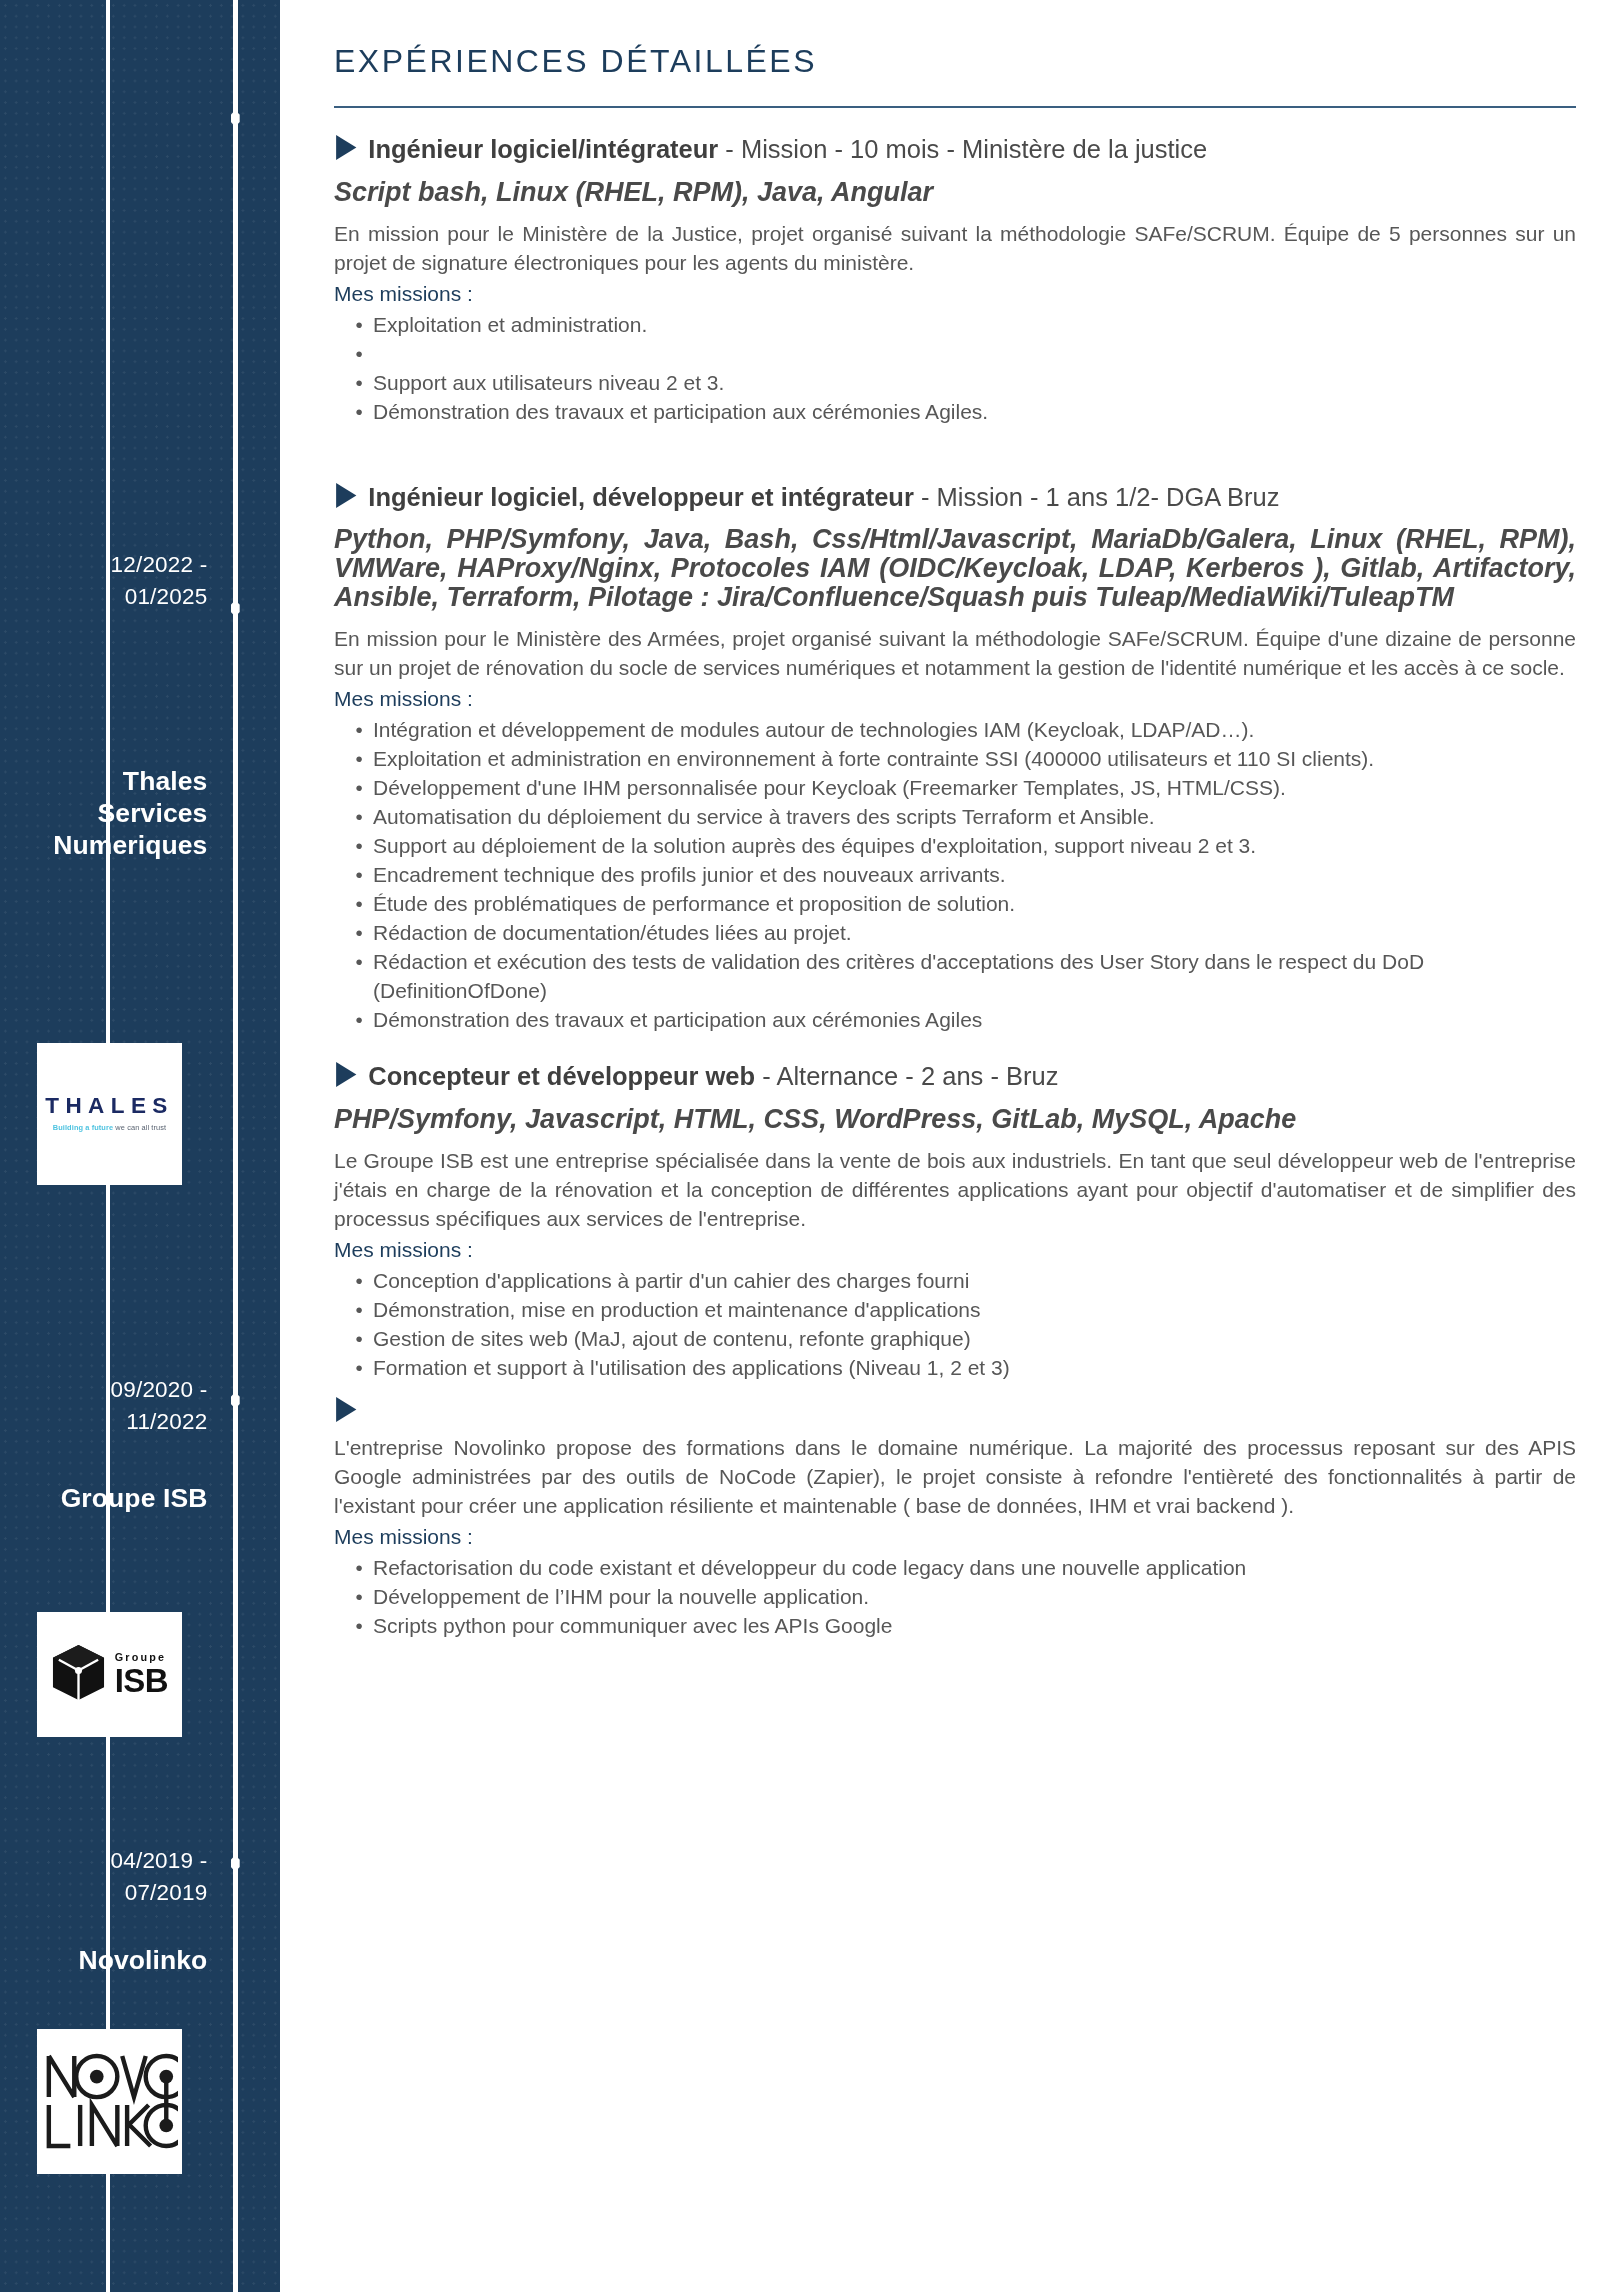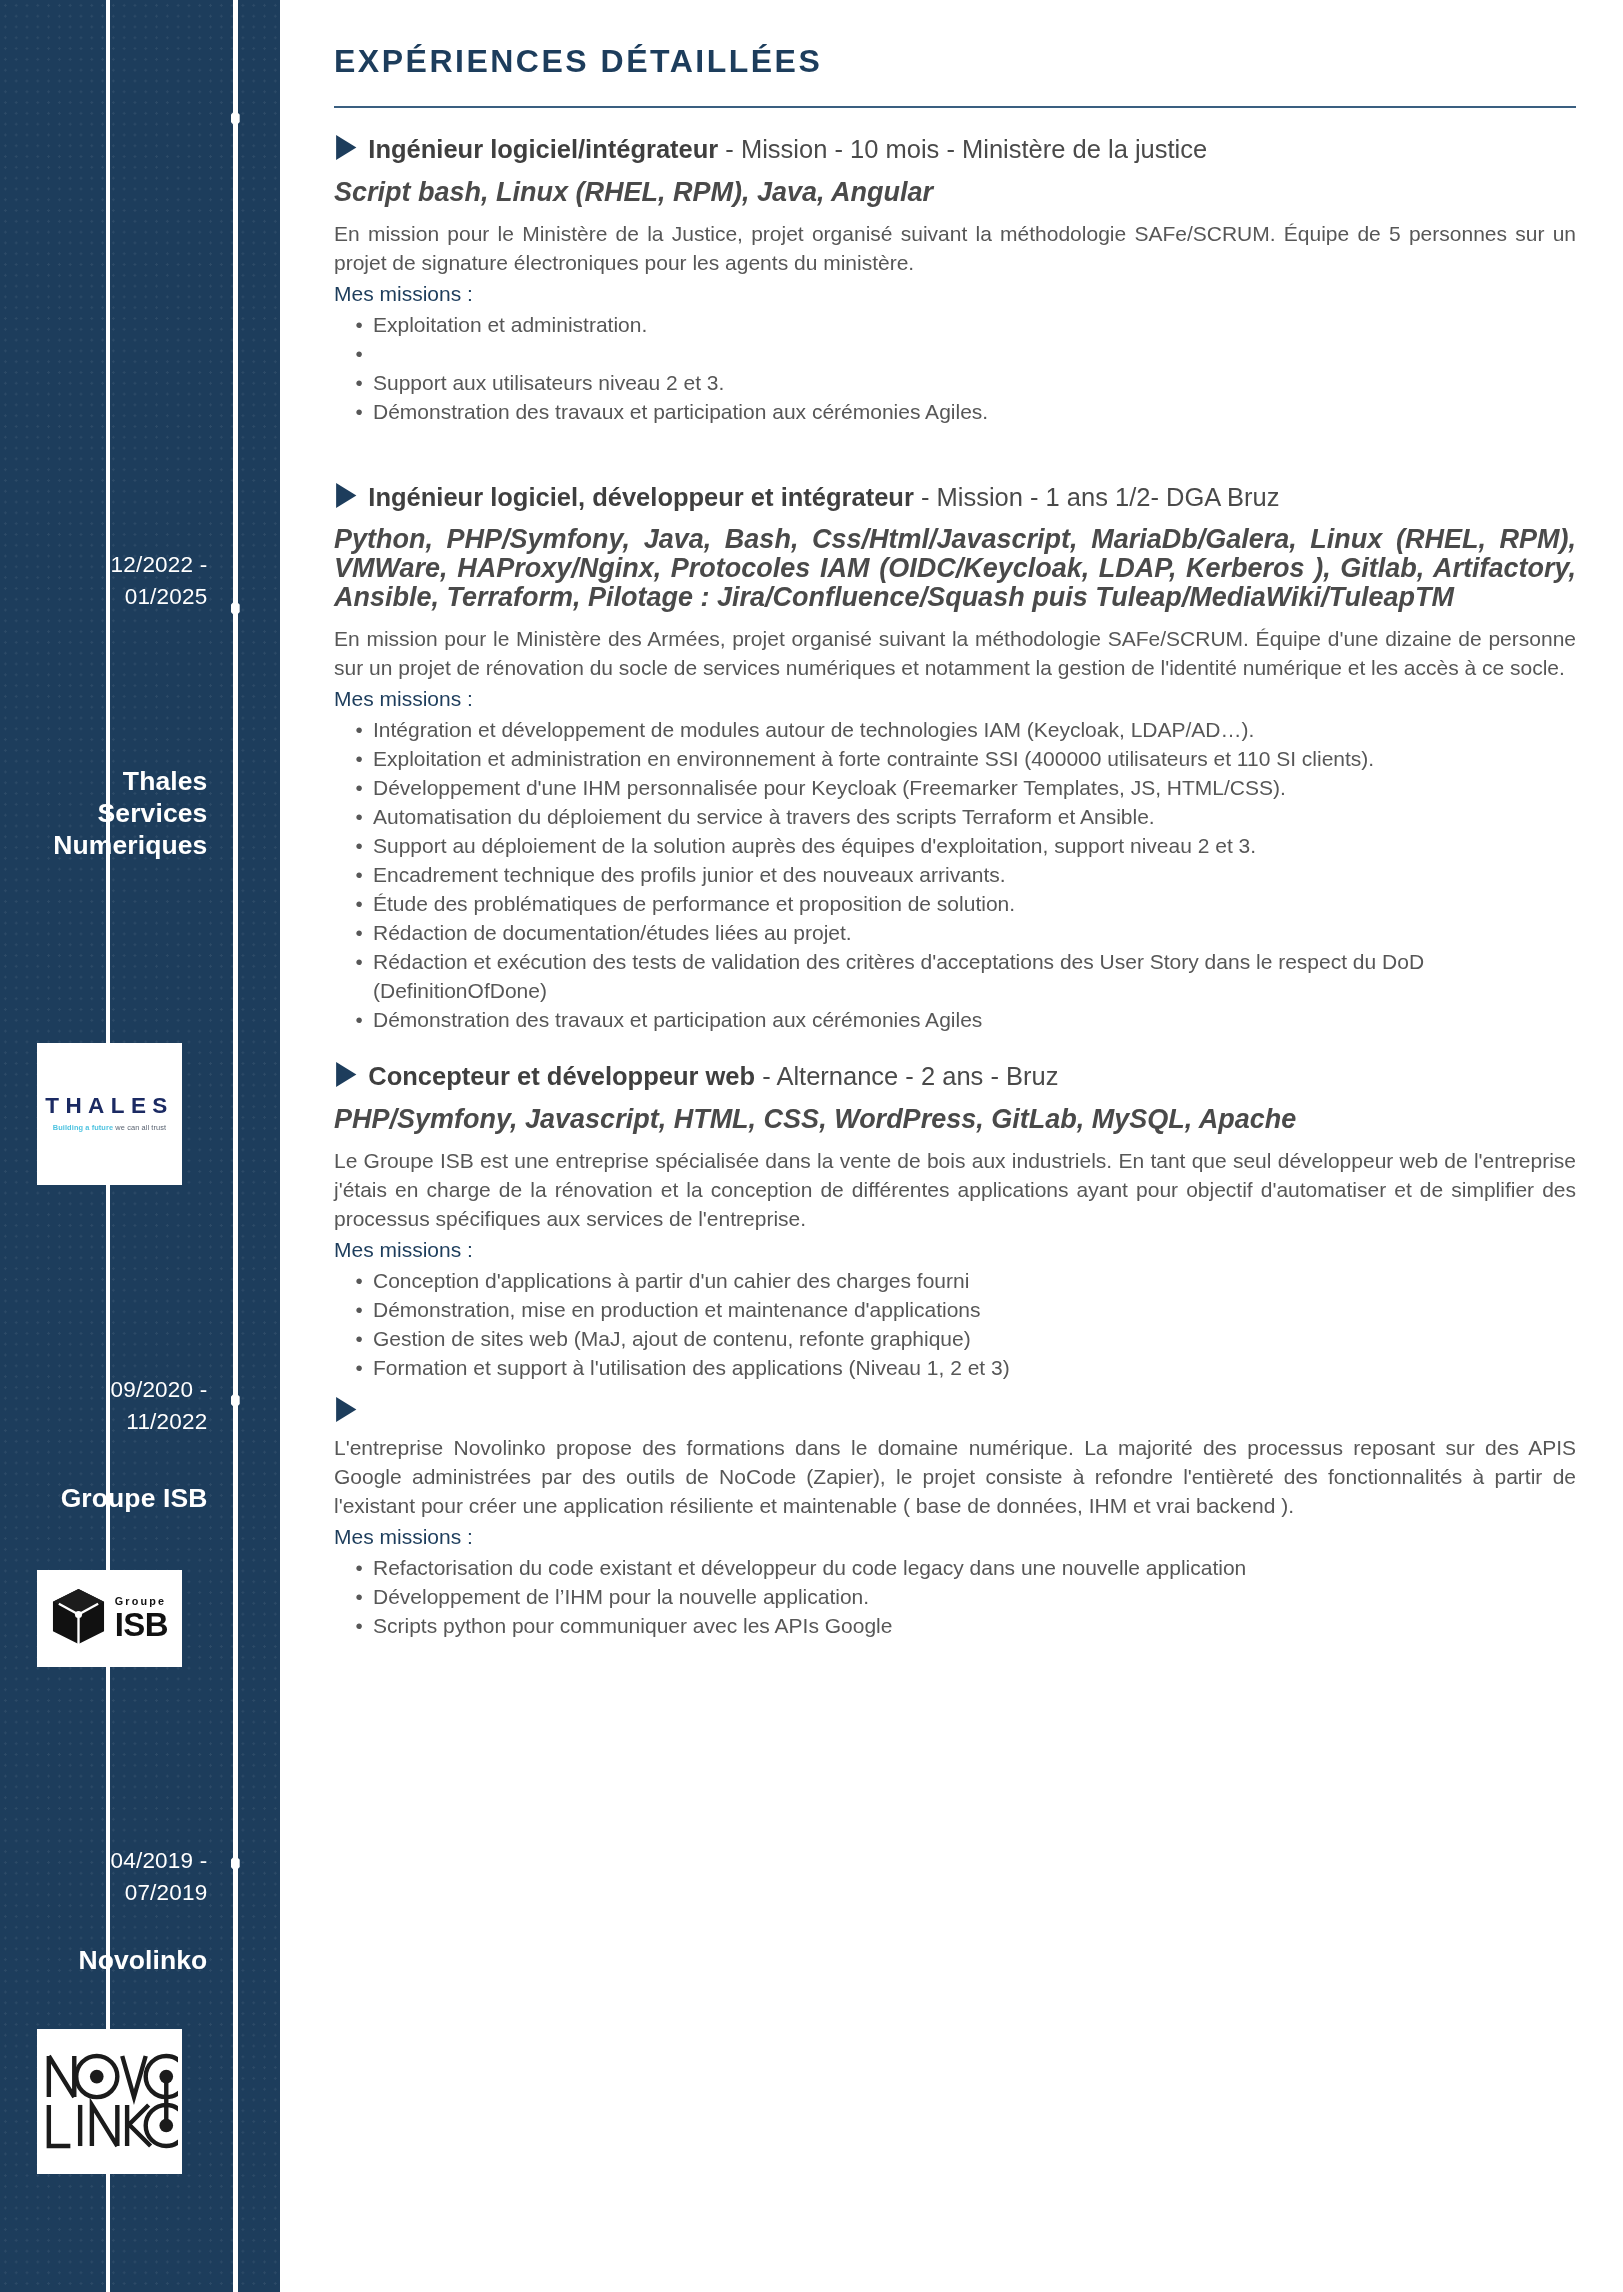--- a/index.html
+++ b/index.html
@@ -160,21 +160,21 @@
     left: 280px;
     top: 0;
     width: 1343px;
     padding: 0 47px 0 54px;
     z-index: 2;
   }
 
   .page-title {
     font-family: "Liberation Sans", sans-serif;
     font-size: 32px;
-    font-weight: 700;
+    font-weight: 400;
     letter-spacing: 2.5px;
     color: #1d3d5c;
     margin-top: 43px;
     margin-bottom: 0;
     text-transform: uppercase;
   }
 
   .title-rule {
     margin-top: 25.5px;
     height: 2px;
@@ -303,21 +303,21 @@
     </div>
   </div>
 
   <div class="side-block" style="top:1374px;">
     <div class="side-dates">09/2020 -</div>
     <div class="side-dates">11/2022</div>
   </div>
   <div class="side-block" style="top:1482px;">
     <div class="side-company">Groupe ISB</div>
   </div>
-  <div class="logo-box" style="left:37px; top:1570px; width:145px; height:97px;">
+  <div class="logo-box" style="left:37px; top:1612px; width:145px; height:125px;">
     <div class="isb-logo">
       <span class="isb-cube">
         <svg width="55" height="59" viewBox="0 0 56 60" aria-hidden="true">
           <polygon points="28,2 54,15 54,45 28,58 2,45 2,15" fill="#111111"></polygon>
           <polygon points="28,2 54,15 28,28 2,15" fill="#1c1c1c"></polygon>
           <path d="M28 28 L28 58" stroke="#ffffff" stroke-width="2.4" fill="none"></path>
           <path d="M28 28 L8 17" stroke="#ffffff" stroke-width="2.4" fill="none"></path>
           <path d="M28 28 L48 17" stroke="#ffffff" stroke-width="2.4" fill="none"></path>
           <circle cx="28" cy="28" r="3.6" fill="#ffffff"></circle>
         </svg>

